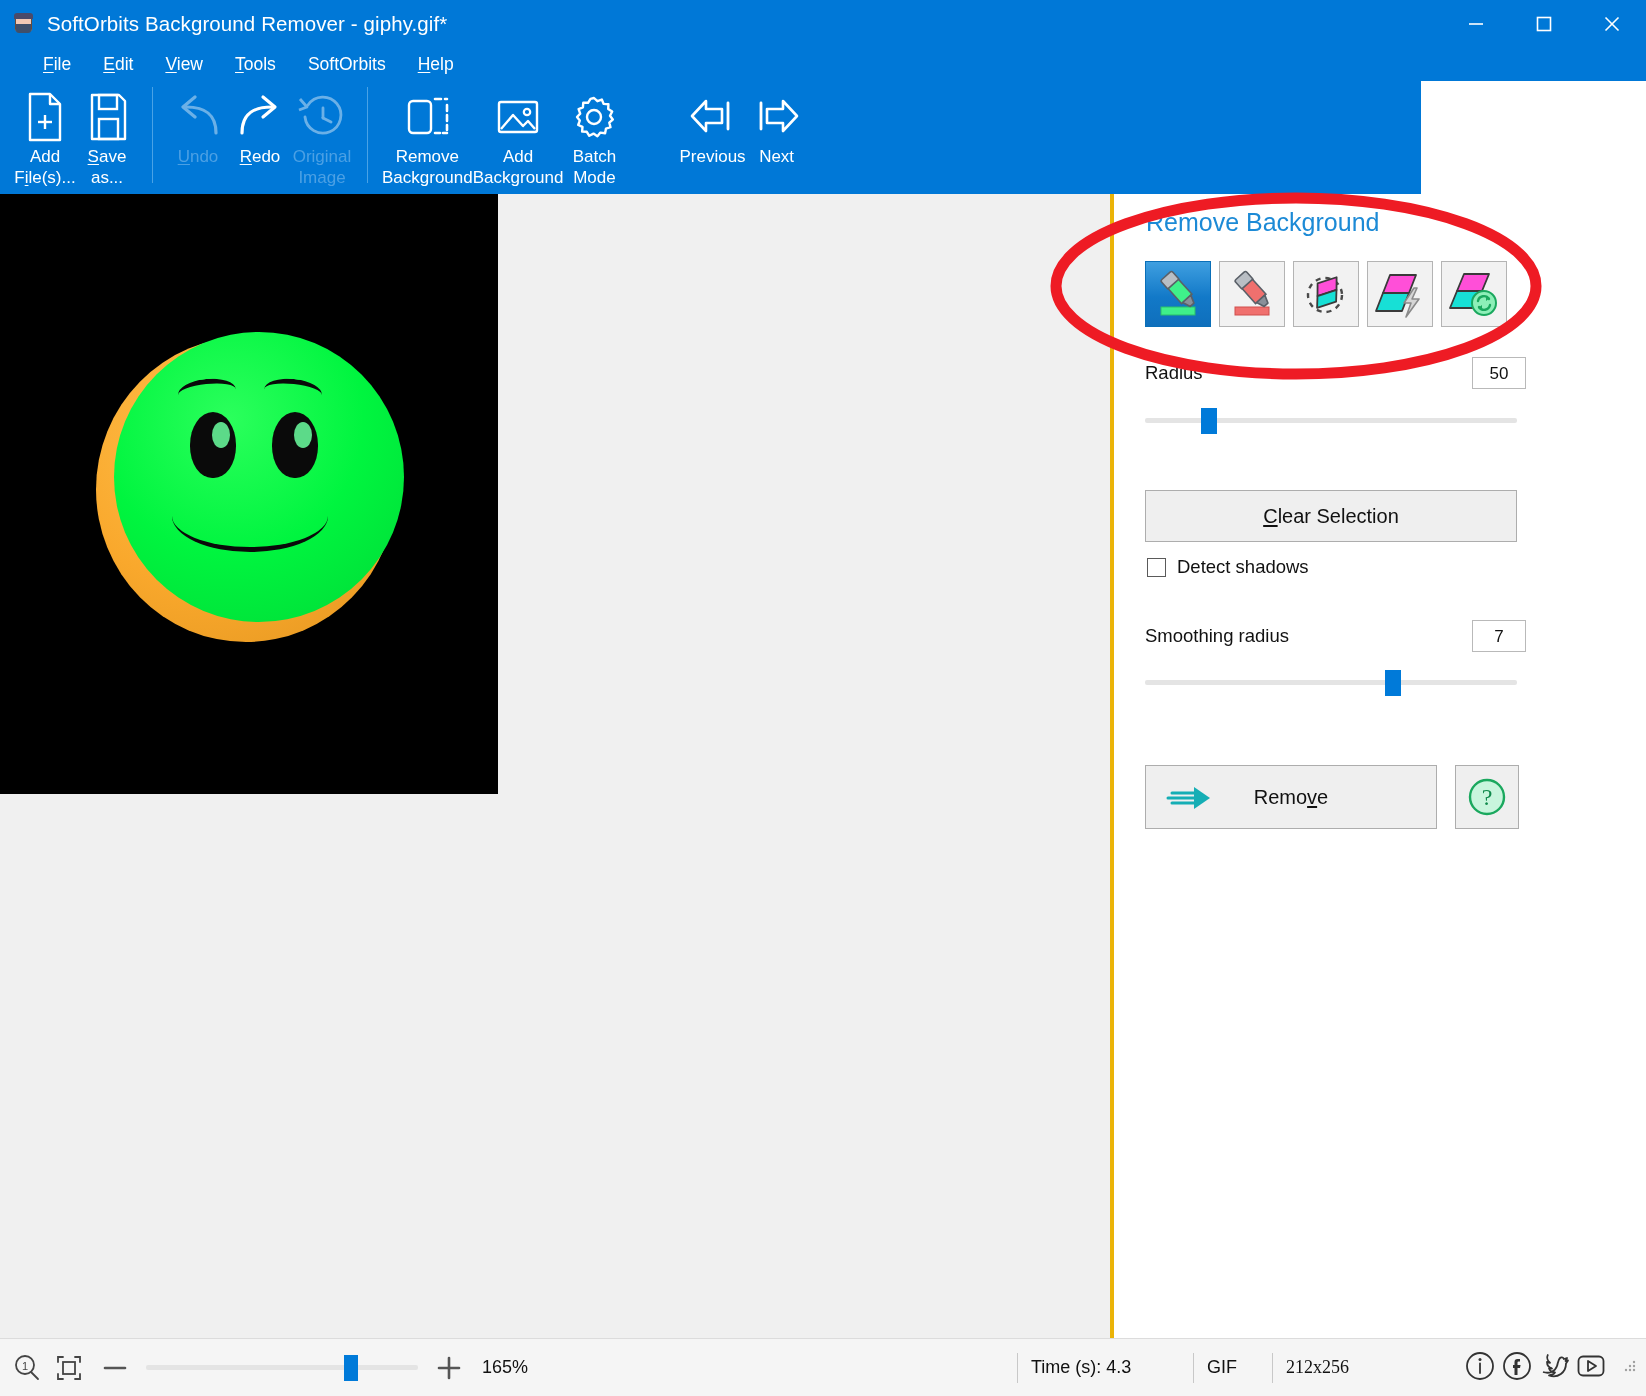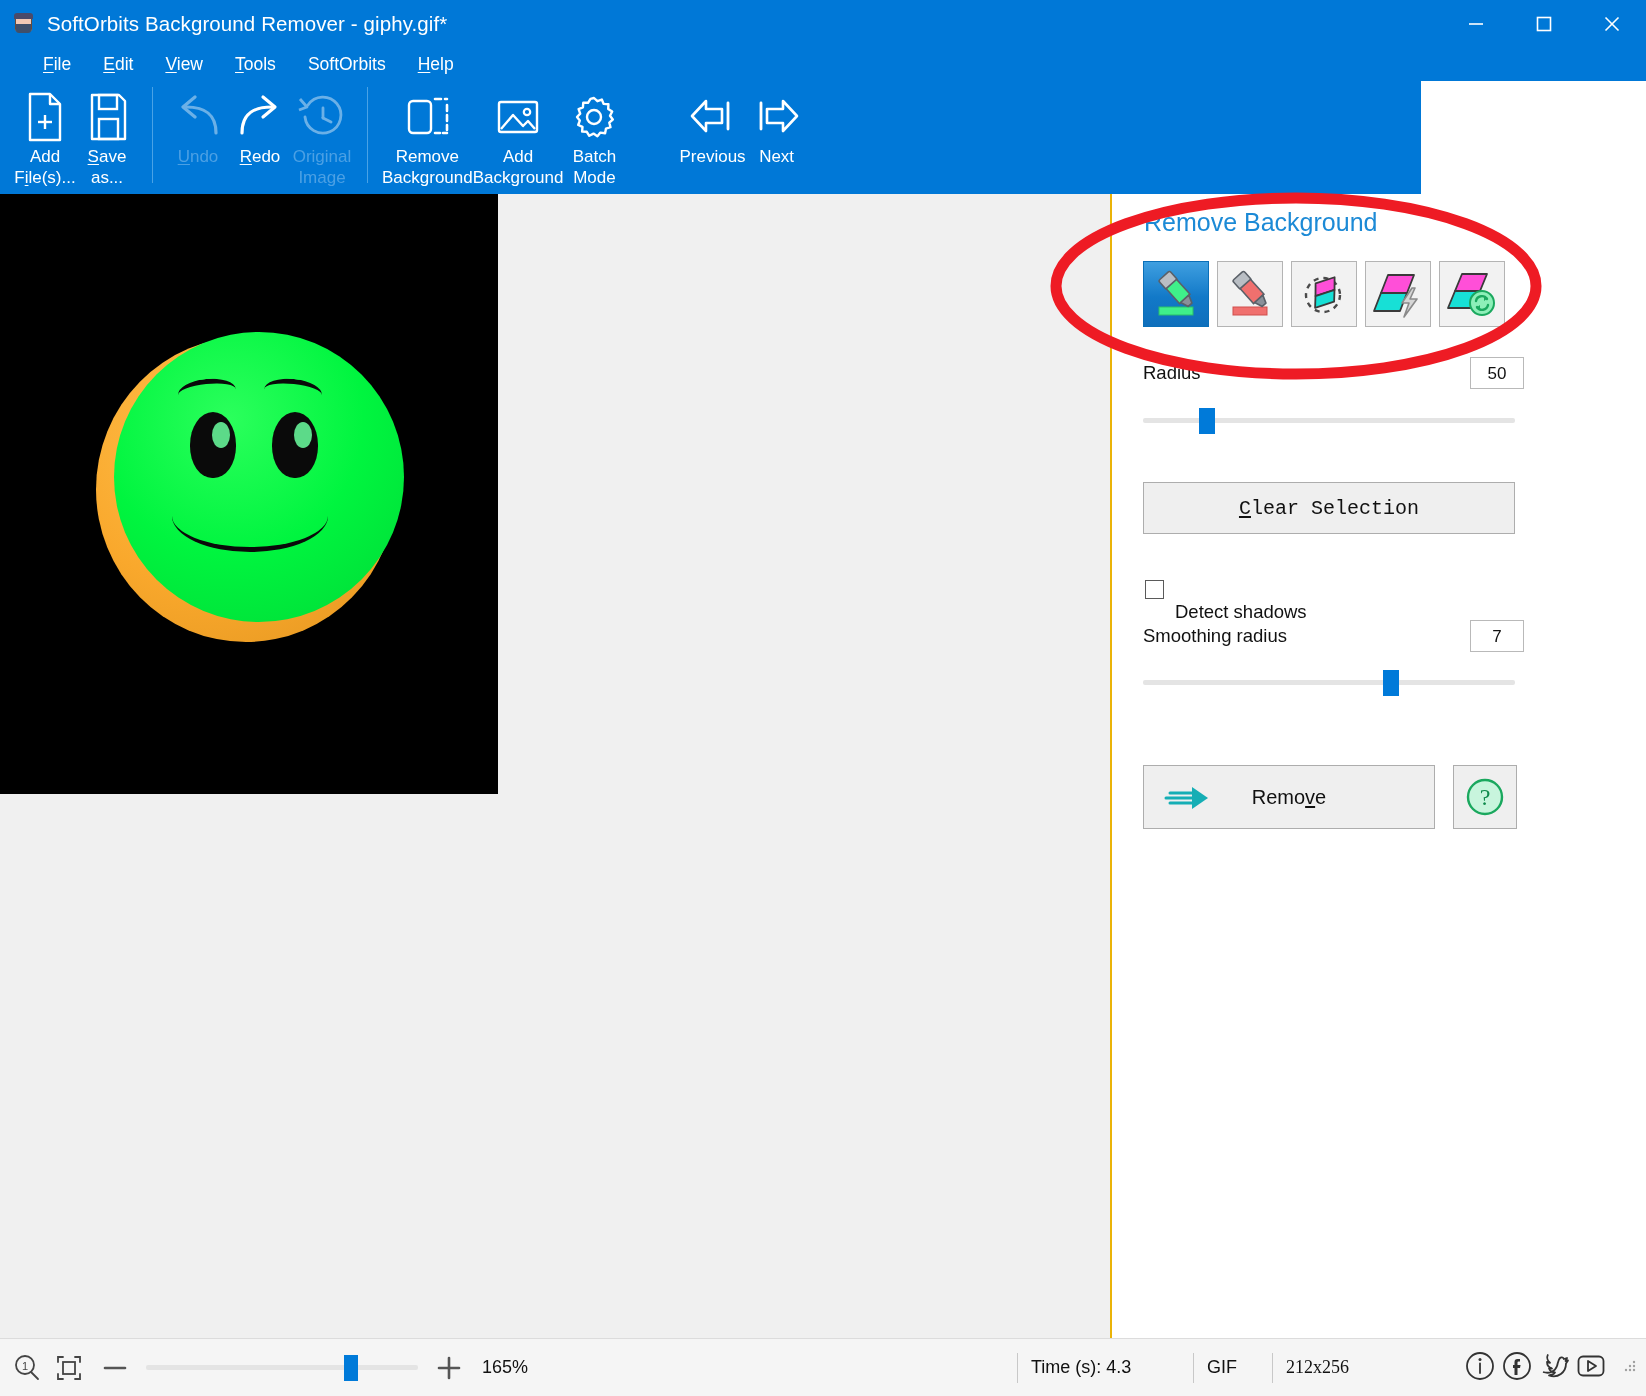--- a/index.html
+++ b/index.html
@@ -114,21 +114,21 @@
   .brow.left { left: 64px; top: 47px; transform: rotate(-6deg); }
   .brow.right { left: 150px; top: 47px; transform: rotate(6deg); }
   .mouth {
     position: absolute; left: 58px; top: 148px; width: 156px; height: 72px;
     border-bottom: 5px solid #0a0a0a; border-radius: 0 0 50% 50%;
   }
 
   
   .panel {
     position: absolute; left: 1110px; top: 194px; width: 468px; height: 1144px;
-    background: #ffffff; border-left: 2px solid #eab308;
+    background: #ffffff; border-left: 4px solid #eab308;
   }
   .panel-title {
     position: absolute; left: 32px; top: 14px; font-size: 25px; color: #1c8ad6;
     white-space: nowrap;
   }
   .tools-row { position: absolute; left: 31px; top: 67px; display: flex; gap: 8px; }
   .tool-btn {
     width: 66px; height: 66px; border: 1px solid #b4b4b4; background: #f2f2f2;
     display: flex; align-items: center; justify-content: center; position: relative;
   }
@@ -159,21 +159,21 @@
     color: #111; font-size: 20px; display: flex; align-items: center;
     justify-content: center;
   }
   .btn-flat u { text-decoration: underline; text-underline-offset: 2px; }
 
   .checkrow { position: absolute; display: flex; align-items: center; }
   .checkbox {
     width: 19px; height: 19px; border: 1px solid #5a5a5a; background: #fff;
     margin-right: 11px; flex: none;
   }
-  .checkrow .lbl { font-size: 18.5px; color: #111; white-space: nowrap; margin-top: 45px; }
+  .checkrow .lbl { font-size: 18.5px; color: #111; white-space: nowrap; }
 
   .help-btn {
     position: absolute; width: 64px; height: 64px; border: 1px solid #adadad;
     background: #efefef; display: flex; align-items: center; justify-content: center;
   }
 
   
   .annot {
     position: absolute; left: 1046px; top: 188px; width: 500px; height: 196px;
     pointer-events: none;
@@ -439,21 +439,21 @@
 
     </div>
 
     <div class="row-label" style="left:31px; top:168px;">Radius</div>
     <div class="numbox" style="left:358px; top:163px;">50</div>
     <div class="slider" style="left:31px; top:214px; width:372px;">
       <div class="track"></div>
       <div class="thumb" style="left:56px;"></div>
     </div>
 
-    <div class="btn-flat" style="left:31px; top:288px; width:372px; height:52px;font-family:Liberation Mono, monospace;">
+    <div class="btn-flat" style="left:31px; top:296px; width:372px; height:52px;">
       <span><u>C</u>lear Selection</span>
     </div>
 
     <div class="checkrow" style="left:33px; top:362px;">
       <div class="checkbox"></div>
       <div class="lbl">Detect shadows</div>
     </div>
 
     <div class="row-label" style="left:31px; top:431px;">Smoothing radius</div>
     <div class="numbox" style="left:358px; top:426px;">7</div>

